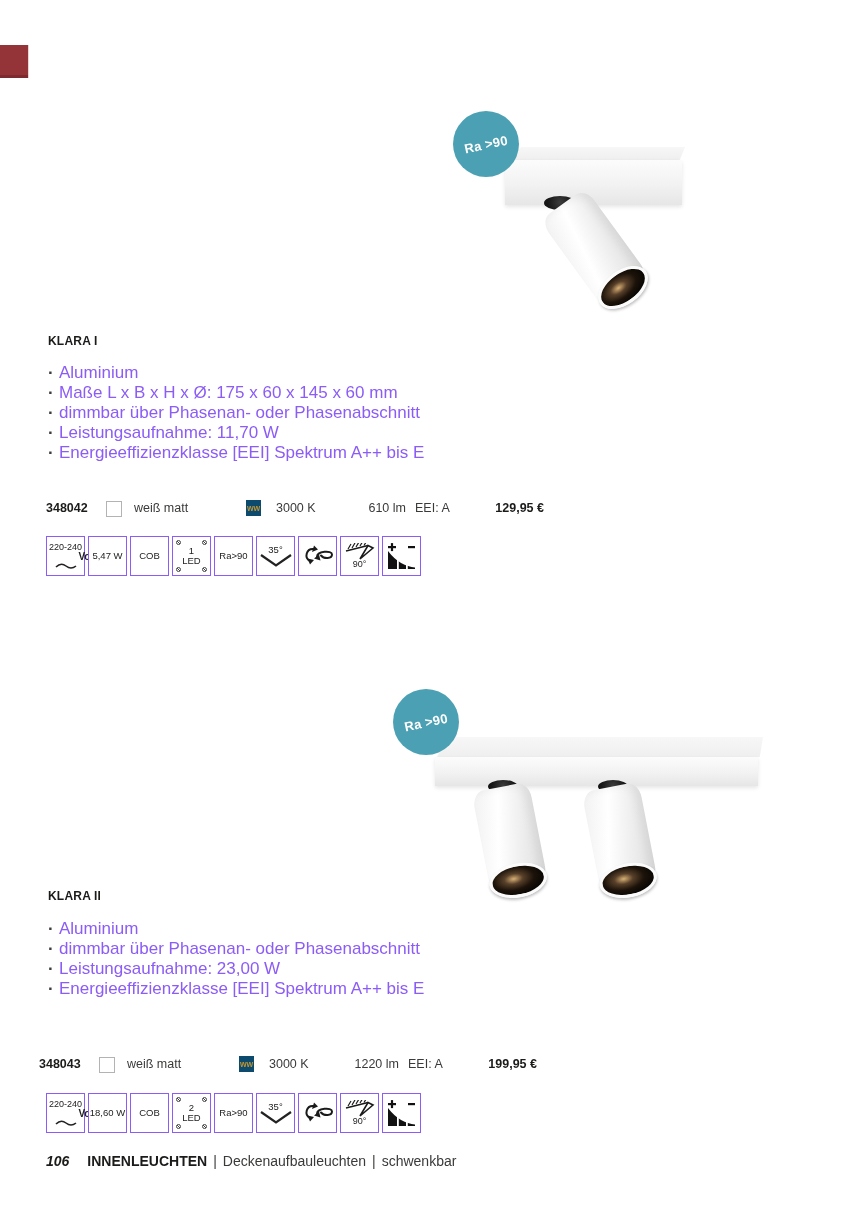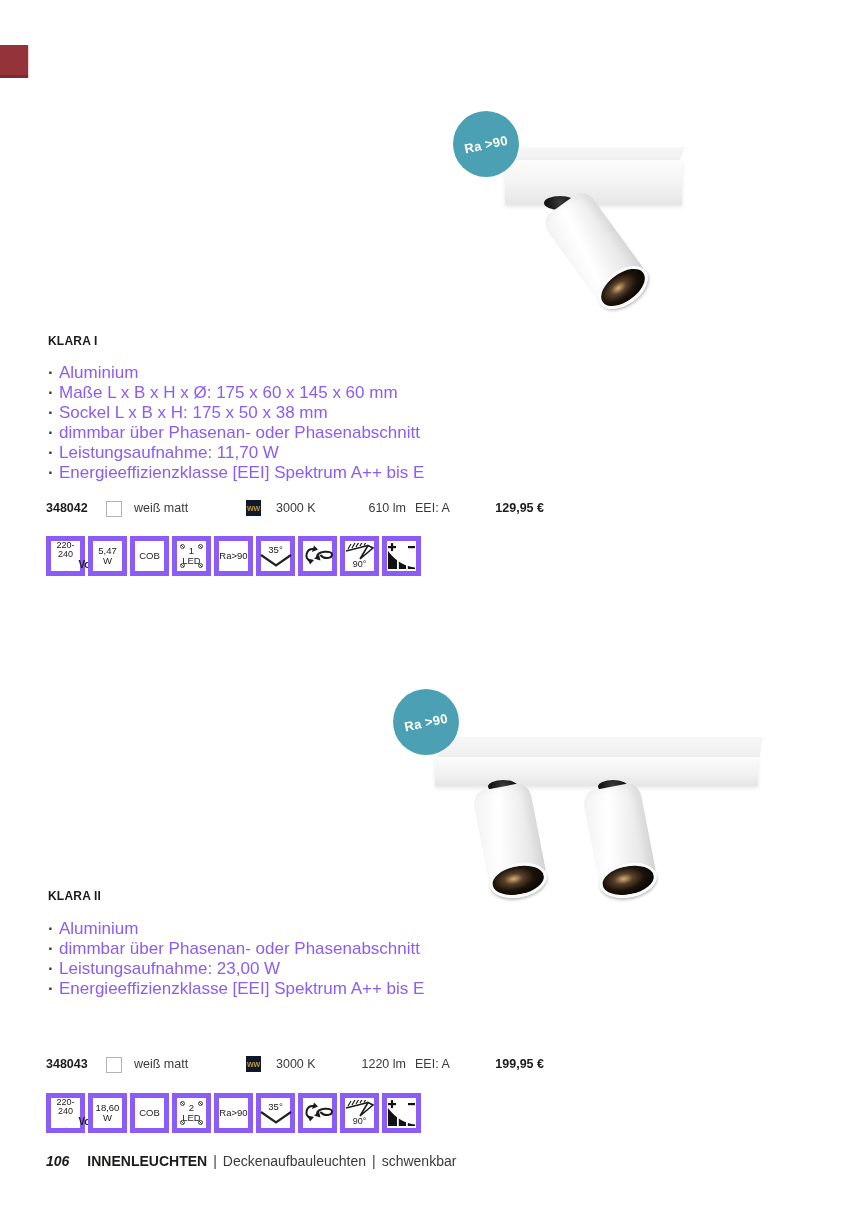--- a/index.html
+++ b/index.html
@@ -32,30 +32,30 @@
   .product-title{font-size:12px;font-weight:bold;color:#1b1b1a;letter-spacing:.2px;}
   .bullets{width:420px;}
   .bullet-line{position:relative;padding-left:11px;font-size:17px;line-height:20px;color:#8b5cf6;}
   .bullet-line::before{content:"·";position:absolute;left:0;top:0;font-weight:bold;color:#3c3c3b;}
 
   
   .variant-row{width:500px;height:18px;font-size:12.5px;}
   .variant-row .sku{left:0;top:1px;font-weight:bold;color:#1b1b1a;}
   .variant-row .checkbox{left:60px;top:1px;width:14px;height:14px;border:1px solid #b3b3b3;background:#fff;}
   .variant-row .color-name{left:88px;top:1px;}
-  .variant-row .ww-badge{left:200px;top:0;width:15px;height:16px;background:#0f172a;color:#BD9434;
+  .variant-row .ww-badge{left:200px;top:0;width:15px;height:16px;background:#0c4a6e;color:#BD9434;
       font-size:8.5px;font-weight:bold;display:flex;align-items:center;justify-content:center;}
   .variant-row .kelvin{left:230px;top:1px;}
   .variant-row .lumen{left:288px;top:1px;width:72px;text-align:right;}
   .variant-row .eei{left:369px;top:1px;}
   .variant-row .price{left:415px;top:1px;width:83px;text-align:right;font-weight:bold;color:#1b1b1a;}
 
   
   .icon-strip{display:flex;gap:3px;}
-  .spec-icon{width:39px;height:40px;border:5px solid #8b5cf6;box-sizing:border-box;background:#fff;
+  .spec-icon{width:39px;height:40px;border:1px solid #8b5cf6;box-sizing:border-box;background:#fff;
              display:flex;flex-direction:column;align-items:center;justify-content:center;
              font-size:9.5px;color:#222;line-height:1.05;text-align:center;position:relative;}
   .spec-icon .t-small{font-size:9px;}
   .spec-icon .t-bold{font-weight:bold;font-size:10px;margin-left:44px;}
   .screw{position:absolute;width:5px;height:5px;border:1px solid #444;border-radius:50%;box-sizing:border-box;
          background:linear-gradient(45deg,transparent 42%,#444 42%,#444 58%,transparent 58%);}
   .screw.tl{left:3px;top:3px;} .screw.tr{right:3px;top:3px;}
   .screw.bl{left:3px;bottom:3px;} .screw.br{right:3px;bottom:3px;}
 
   
@@ -81,21 +81,20 @@
     <div class="abs ra-badge" style="left:28px;top:26px;">
       <span>Ra &gt;90</span>
     </div>
   </div>
 
   <div class="abs product-title" style="left:48px;top:334px;">KLARA I</div>
 
   <div class="abs bullets" style="left:48px;top:363px;">
     <div class="bullet-line">Aluminium</div>
     <div class="bullet-line">Maße L x B x H x Ø: 175 x 60 x 145 x 60 mm</div>
-    <div class="bullet-line">Sockel L x B x H: 175 x 50 x 38 mm</div>
     <div class="bullet-line">dimmbar über Phasenan- oder Phasenabschnitt</div>
     <div class="bullet-line">Leistungsaufnahme: 11,70 W</div>
     <div class="bullet-line">Energieeffizienzklasse [EEI] Spektrum A++ bis E</div>
   </div>
 
   <div class="abs variant-row" style="left:46px;top:500px;">
     <span class="abs sku">348042</span>
     <span class="abs checkbox"></span>
     <span class="abs color-name">weiß matt</span>
     <span class="abs ww-badge">ww</span>
@@ -187,21 +186,21 @@
 
   <div class="abs product-title" style="left:48px;top:889px;">KLARA II</div>
 
   <div class="abs bullets" style="left:48px;top:919px;">
     <div class="bullet-line">Aluminium</div>
     <div class="bullet-line">dimmbar über Phasenan- oder Phasenabschnitt</div>
     <div class="bullet-line">Leistungsaufnahme: 23,00 W</div>
     <div class="bullet-line">Energieeffizienzklasse [EEI] Spektrum A++ bis E</div>
   </div>
 
-  <div class="abs variant-row" style="left:46px;top:1056px;">
+  <div class="abs variant-row" style="left:39px;top:1056px;">
     <span class="abs sku">348043</span>
     <span class="abs checkbox"></span>
     <span class="abs color-name">weiß matt</span>
     <span class="abs ww-badge">ww</span>
     <span class="abs kelvin">3000 K</span>
     <span class="abs lumen">1220 lm</span>
     <span class="abs eei">EEI: A</span>
     <span class="abs price">199,95 €</span>
   </div>
 

